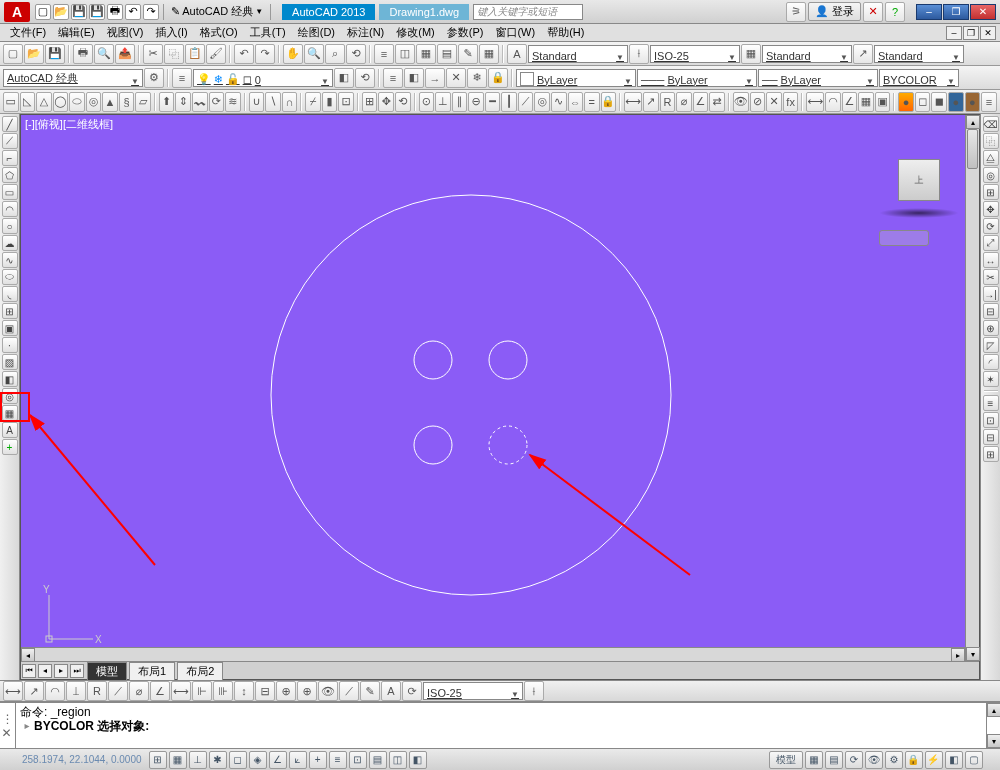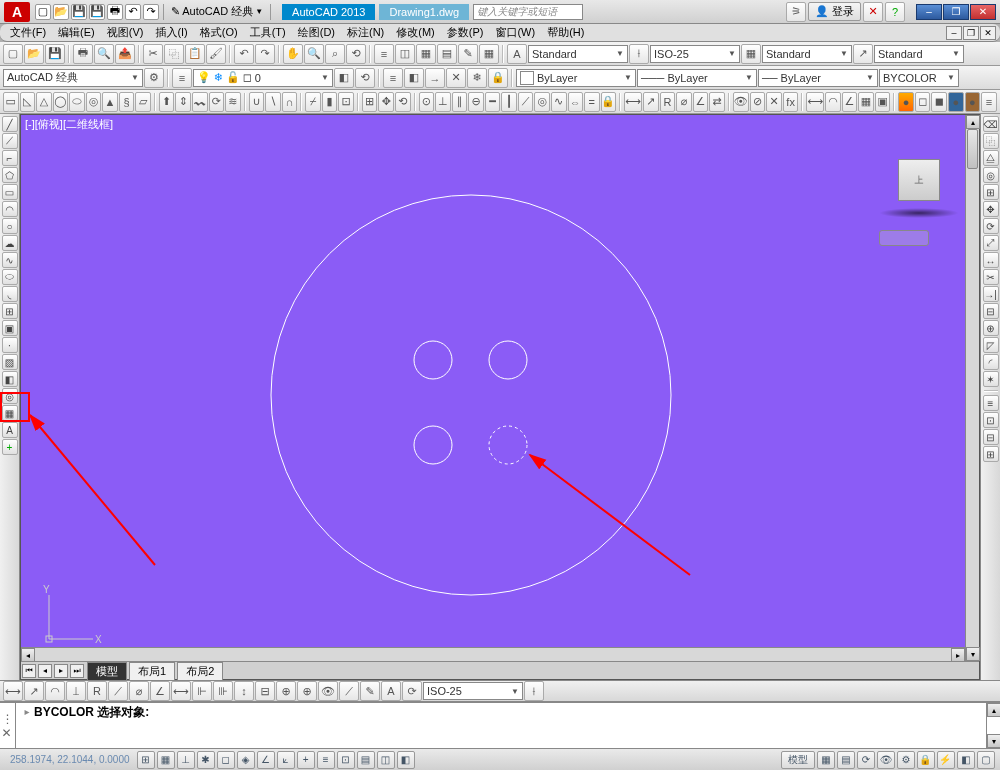--- a/index.html
+++ b/index.html
@@ -17,30 +17,30 @@
 .title-tab.app { background:#0088cc; color:#fff;}
 .title-tab.doc { background:#6eb5d6; color:#fff;}
 .search-box { width:110px; height:16px; background:#fff; border:1px solid #888; font-size:10px; font-style:italic; color:#888; padding:0 3px; display:flex;align-items:center;}
 .title-right { display:flex; align-items:center; gap:2px;}
 .badge-btn { padding:1px 6px; background:linear-gradient(#f5f5f5,#ddd); border:1px solid #999; border-radius:2px; font-size:11px;}
 .win-btns { display:flex; margin-left:8px;}
 .win-btn { width:26px; height:16px; background:linear-gradient(#5a8fd6,#2d5a9e); color:#fff; border:1px solid #1a3a6e; display:flex;align-items:center;justify-content:center; font-size:10px; margin-left:1px;}
 .win-btn.close { background:linear-gradient(#e86666,#c23030);}
 
 
-.menubar { height:18px; background:#e0e0e0; display:flex; align-items:center; border-bottom:1px solid #888; padding:0 4px;border-radius:7px;}
+.menubar { height:18px; background:#e0e0e0; display:flex; align-items:center; border-bottom:1px solid #888; padding:0 4px;}
 .menu-item { padding:0 6px; font-size:11px; cursor:pointer;}
 .menu-spacer { flex:1;}
 .mini-winbtn { width:16px; height:14px; border:1px solid #888; background:#f0f0f0; margin-left:1px; display:flex;align-items:center;justify-content:center; font-size:9px;}
 
 
 .tbrow { height:24px; background:linear-gradient(#f4f4f4,#dcdcdc); border-bottom:1px solid #999; display:flex; align-items:center; padding:0 3px; gap:1px;}
 .tb-btn { width:20px; height:20px; background:linear-gradient(#fefefe,#e6e6e6); border:1px solid #aaa; border-radius:2px; display:inline-flex;align-items:center;justify-content:center; cursor:pointer; font-size:11px; color:#555;}
 .tb-sep { width:2px; height:18px; border-left:1px solid #bbb; border-right:1px solid #fff; margin:0 2px;}
-.tb-combo { height:18px; background:#fff; border:1px solid #888; padding:0 3px; display:flex; align-items:center; font-size:11px; color:#333; gap:3px;}
+.tb-combo { height:18px; background:#fff; border:1px solid #888; padding:0 3px; display:flex; align-items:flex-end; font-size:11px; color:#333; gap:3px;text-decoration:underline;}
 .tb-combo .chev { font-size:8px; color:#555; margin-left:auto;}
 .tb-swatch { width:14px; height:14px; border:1px solid #888;}
 
 
 .vtoolbar { position:absolute; width:20px; background:linear-gradient(90deg,#f0f0f0,#d8d8d8); border-right:1px solid #888; display:flex; flex-direction:column; align-items:center; padding:2px 0; gap:1px;}
 .vtoolbar.right { right:0; border-right:none; border-left:1px solid #888;}
 .vtb-btn { width:16px; height:16px; background:linear-gradient(#fff,#e0e0e0); border:1px solid #aaa; border-radius:2px; cursor:pointer; display:flex;align-items:center;justify-content:center; font-size:10px; color:#444;}
 .vtb-sep { width:14px; height:2px; border-top:1px solid #bbb; border-bottom:1px solid #fff; margin:2px 0;}
 
 
@@ -68,21 +68,21 @@
 
 .bottom-toolbar { position:absolute; left:0; right:0; bottom:68px; height:22px; background:linear-gradient(#f0f0f0,#d8d8d8); border-top:1px solid #888; border-bottom:1px solid #888; display:flex; align-items:center; padding:0 3px; gap:1px;}
 
 .cmd-area { position:absolute; left:0; right:0; bottom:22px; height:46px; background:#fff; border-top:1px solid #888; font-family:"SimSun",monospace; font-size:12px; display:flex;}
 .cmd-grip { width:16px; display:flex; flex-direction:column; justify-content:center; align-items:center; border-right:1px solid #888; color:#666;}
 .cmd-text { flex:1; padding:2px 4px; line-height:14px;}
 .cmd-input-row { display:flex; align-items:center;}
 .cmd-arrow { width:14px; display:flex;align-items:center;justify-content:center; color:#888; font-size:10px;}
 .cmd-scroll { width:14px; border-left:1px solid #888; display:flex; flex-direction:column;}
 
-.statusbar { position:absolute; left:0; right:0; bottom:0; height:22px; background:linear-gradient(#eaeaea,#d0d0d0); border-top:1px solid #888; display:flex; align-items:center; padding:0 4px; font-size:10px; color:#456;}
+.statusbar { position:absolute; left:0; right:0; bottom:0; height:22px; background:linear-gradient(#eaeaea,#d0d0d0); border-top:1px solid #888; display:flex; align-items:center; padding:0 16px; font-size:10px; color:#456;}
 .status-coords { color:#6a8ab0; padding:0 6px;}
 .status-btn { width:18px; height:18px; border:1px solid #999; background:linear-gradient(#f8f8f8,#dcdcdc); margin:0 1px; display:flex;align-items:center;justify-content:center; border-radius:2px;}
 
 
 .red-box { position:absolute; border:2px solid #f00; pointer-events:none;}
 .red-arrow { position:absolute; pointer-events:none;}
 </style>
 </head>
 <body>
 
@@ -444,20 +444,21 @@
   <div class="tb-combo" style="width:100px">
       <span>ISO-25</span>
       <span class="chev">▼</span>
     </div>
   <span class="tb-btn">⟊</span>
 </div>
 
 <div class="cmd-area">
   <div class="cmd-grip">⋮<br>✕</div>
   <div class="cmd-text">
+    <div>命令: _region</div>
     <div class="cmd-input-row">
       <span class="cmd-arrow">▸</span>
       <b>BYCOLOR 选择对象:</b>
     </div>
   </div>
   <div class="cmd-scroll">
     <div class="scroll-btn">▴</div>
     <div style="flex:1"></div>
     <div class="scroll-btn">▾</div>
   </div>

